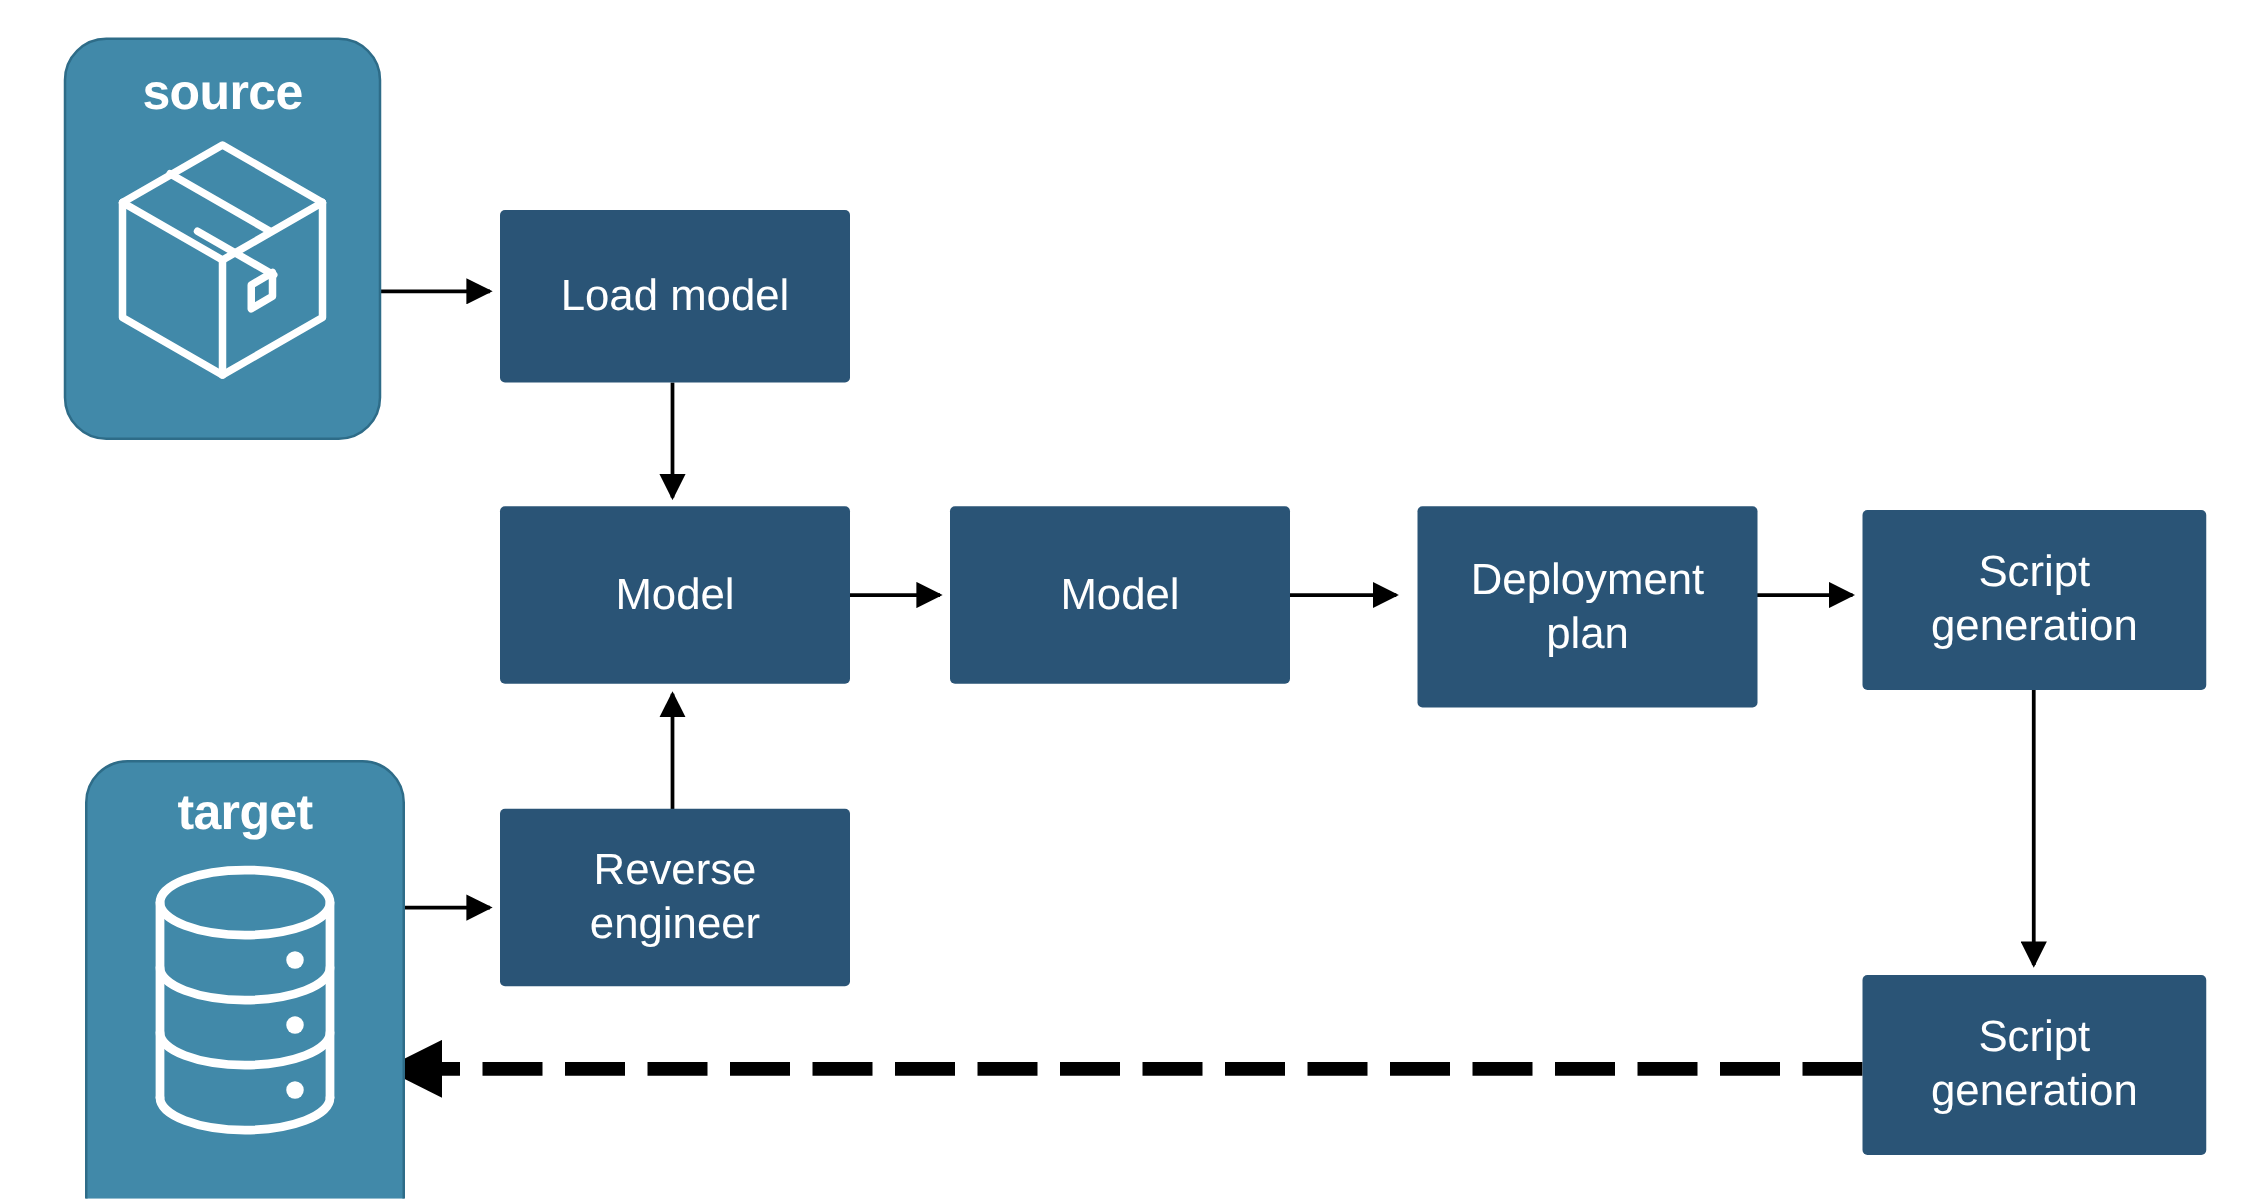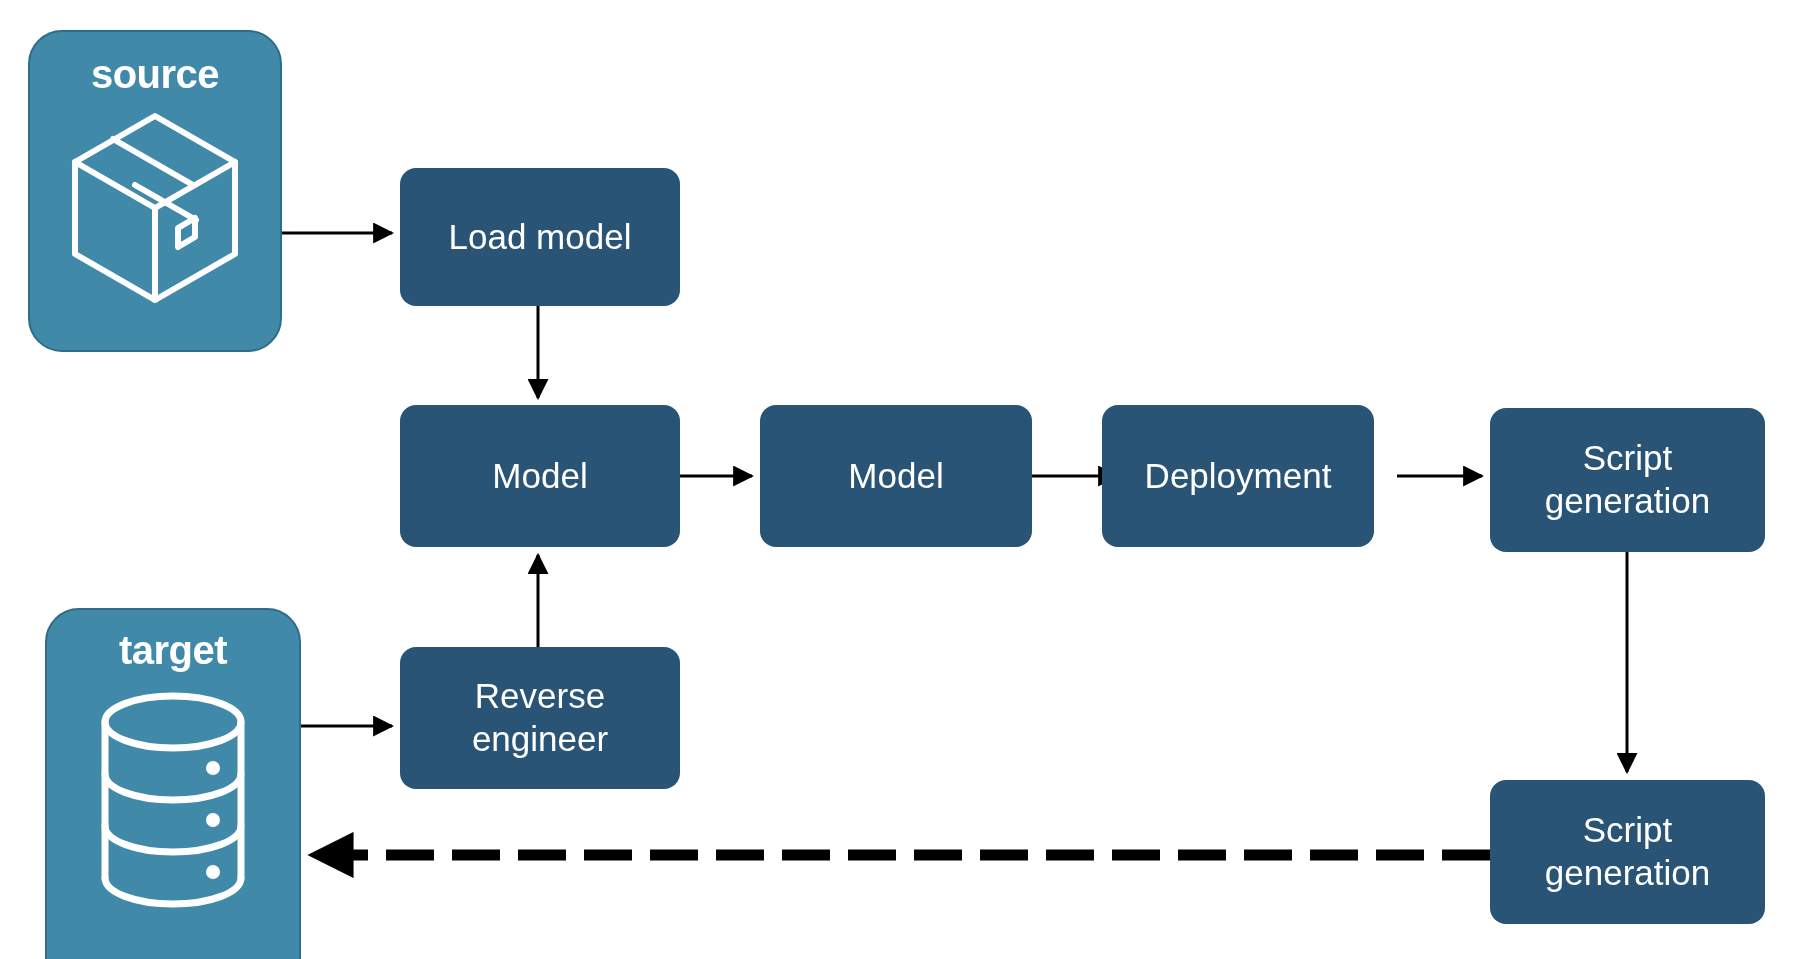--- a/index.html
+++ b/index.html
@@ -17,37 +17,38 @@
   }
   .endpoint {
     position: absolute;
     background: #4189A9;
     border: 2px solid #2E6C88;
     border-radius: 34px;
     box-sizing: border-box;
     display: flex;
     flex-direction: column;
     align-items: center;
+    margin-left: 23px;
   }
   .endpoint-label {
     color: #ffffff;
     font-weight: bold;
     font-size: 40px;
     line-height: 1;
     letter-spacing: -0.5px;
     text-align: center;
     white-space: nowrap;
   }
   .endpoint-icon {
     display: block;
   }
   .proc {
     position: absolute;
     background: #2A5476;
-    border-radius: 16px;
+    border-radius: 4px;
     box-sizing: border-box;
     display: flex;
     align-items: center;
     justify-content: center;
     text-align: center;
     color: #ffffff;
     font-size: 35px;
     line-height: 1.22;
     padding: 4px 10px;
   }
@@ -148,23 +149,24 @@
       <span>Model</span>
     </div>
   </div>
 
   <div class="proc" style="left:760px; top:405px; width:272px; height:142px;">
     <div>
       <span>Model</span>
     </div>
   </div>
 
-  <div class="proc" style="left:1102px; top:405px; width:272px; height:142px;">
+  <div class="proc" style="left:1134px; top:405px; width:272px; height:161px;">
     <div>
       <span>Deployment</span>
+      <span>plan</span>
     </div>
   </div>
 
   <div class="proc" style="left:1490px; top:408px; width:275px; height:144px;">
     <div>
       <span>Script</span>
       <span>generation</span>
     </div>
   </div>
 

